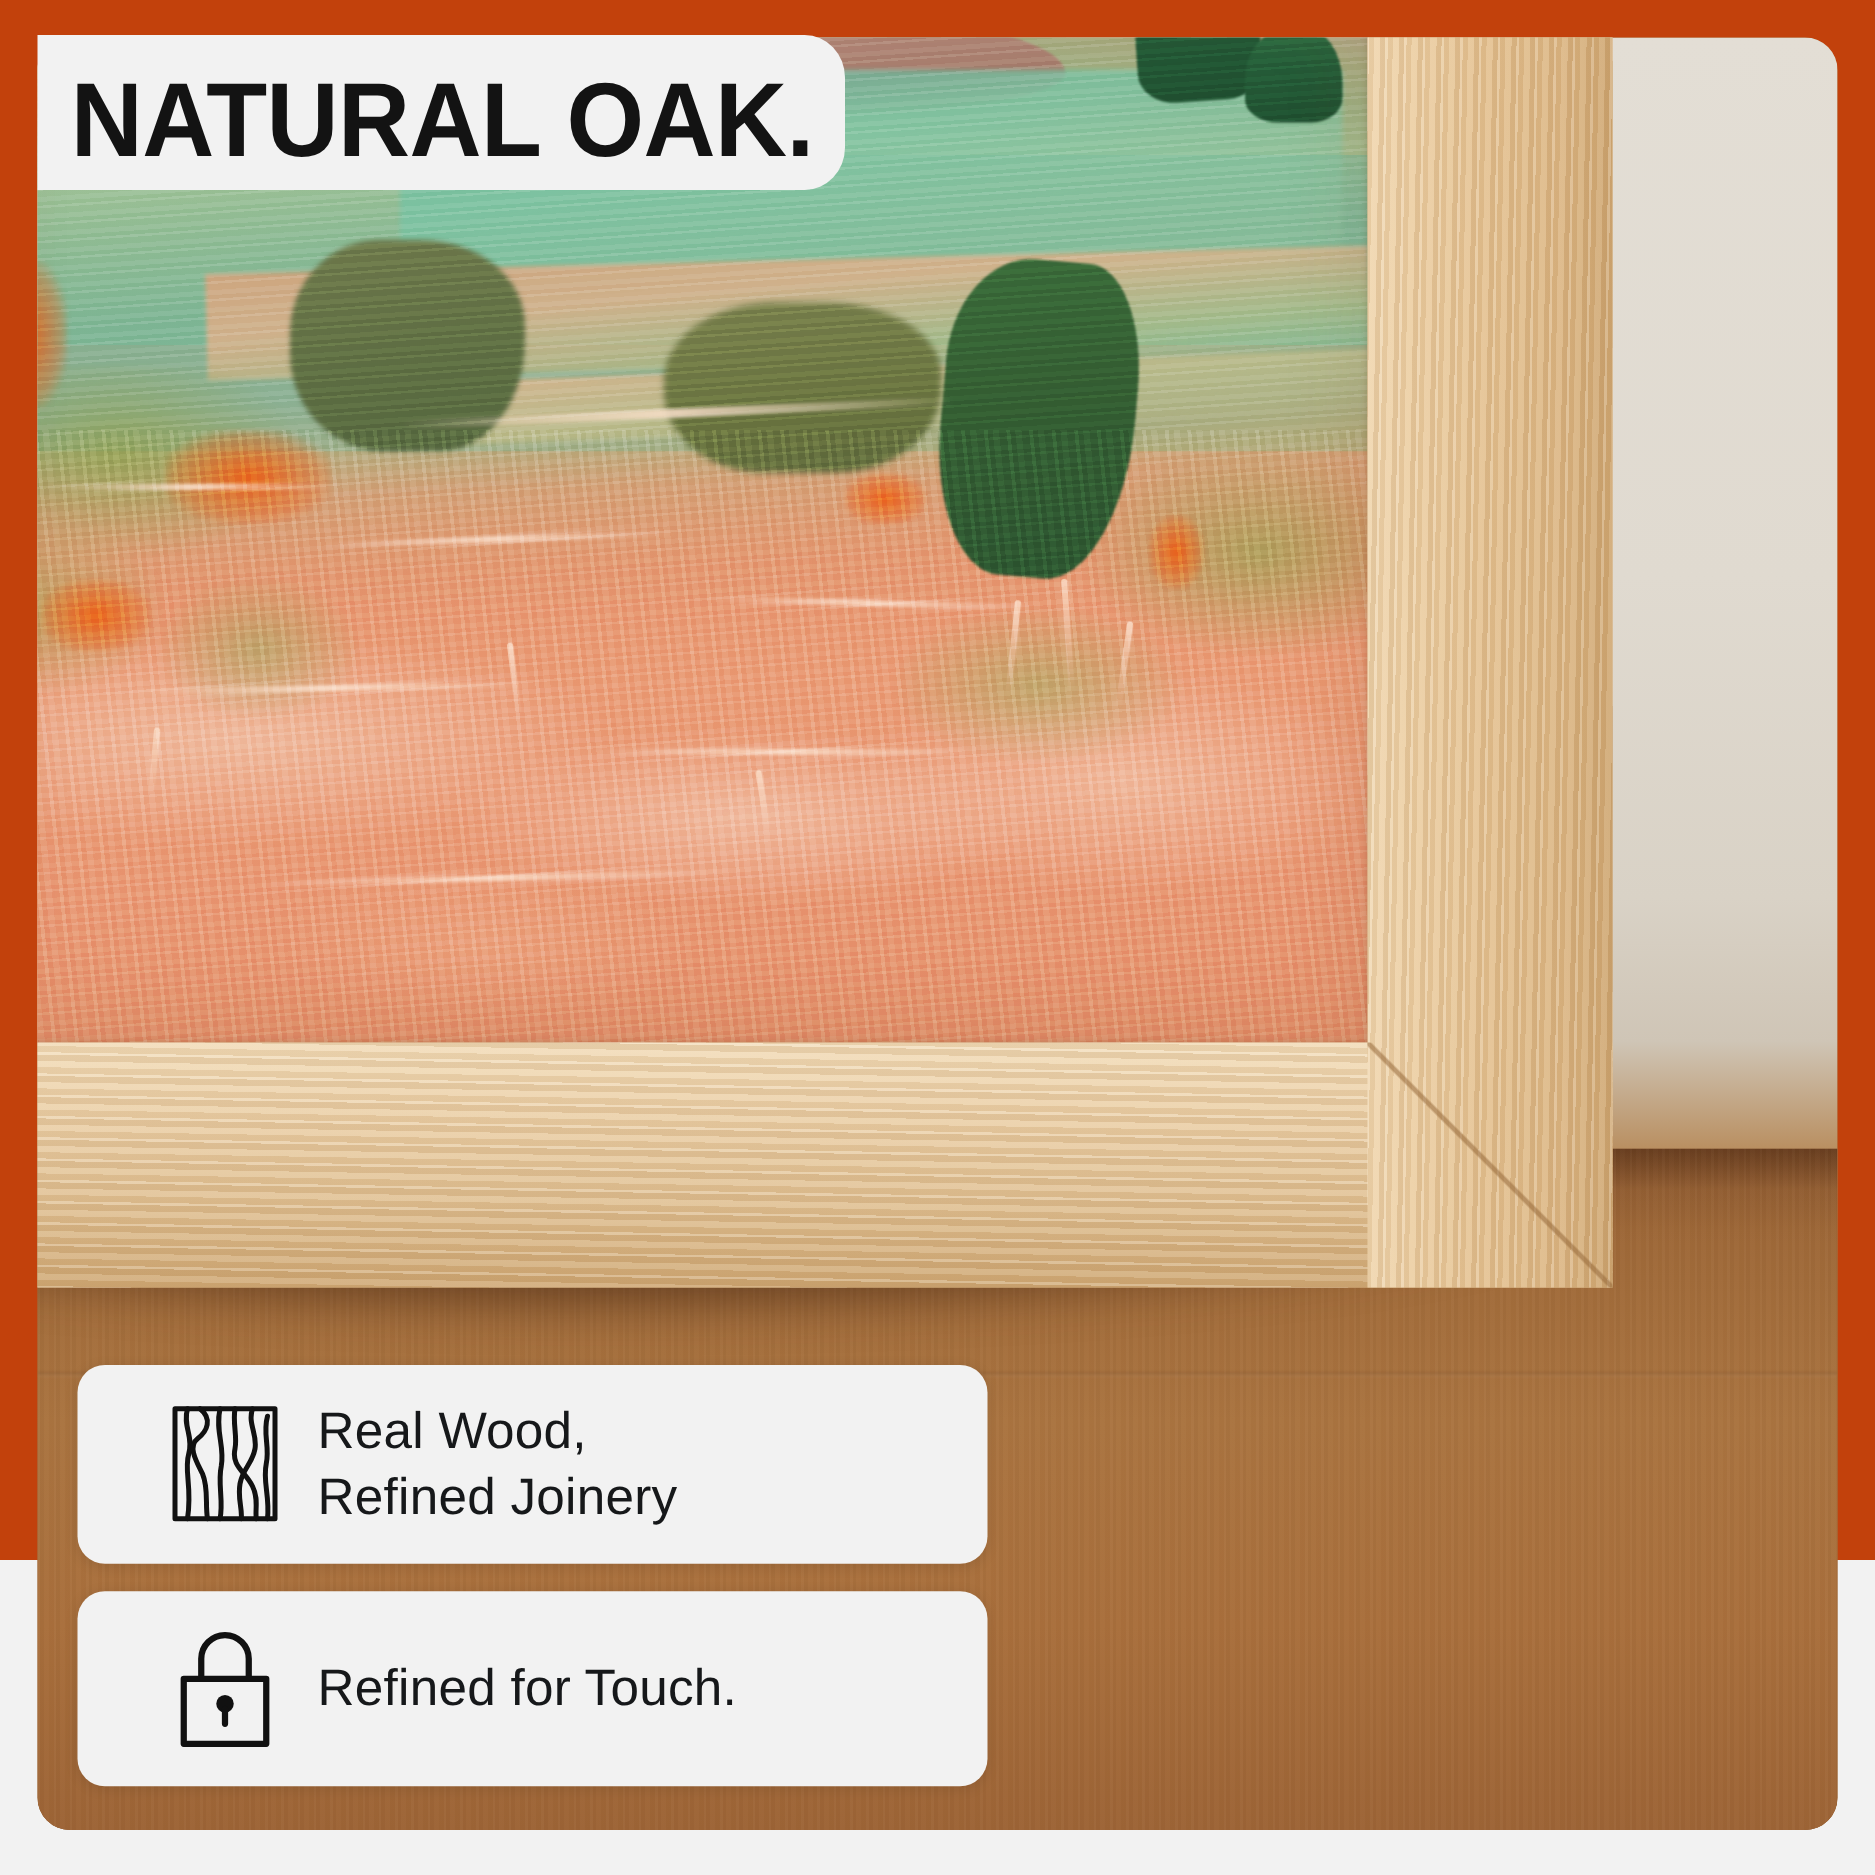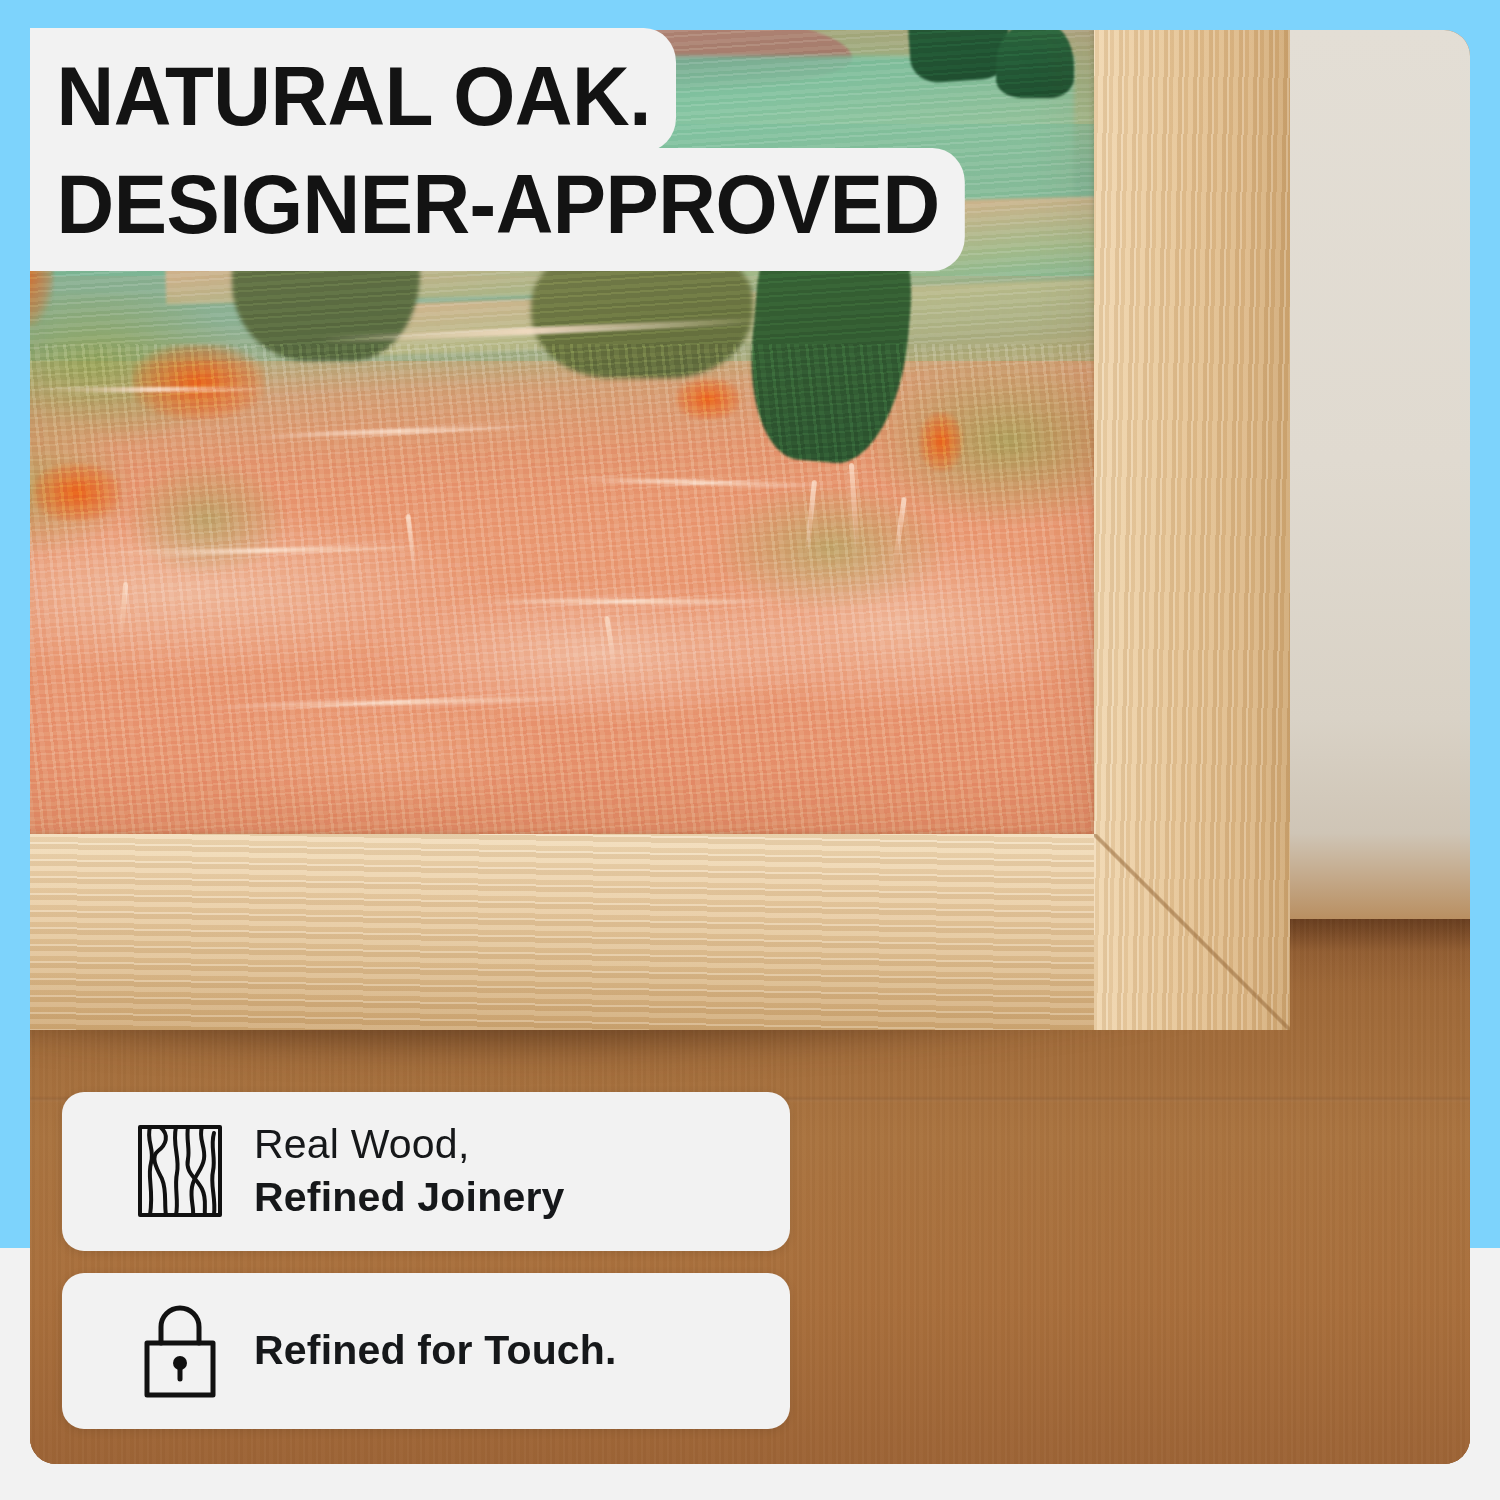--- a/index.html
+++ b/index.html
@@ -6,21 +6,21 @@
   * { box-sizing: border-box; margin:0; padding:0; }
   html, body {
     width: 1500px; height: 1500px;
     background: #f2f2f2;
     font-family: "Liberation Sans", sans-serif;
     overflow: hidden;
   }
   #stage {
     position: relative;
     width: 1500px; height: 1248px;
-    background: #7dd3fc;
+    background: #c2410c;
   }
 
   
   .photo {
     position: absolute;
     left: 30px; top: 30px;
     width: 1440px; height: 1434px;
     border-radius: 26px;
     overflow: hidden;
     background: #a8713f;
@@ -307,21 +307,21 @@
   }
   .badge-icon svg { display:block; }
   .badge-text {
     font-family: "Liberation Sans", sans-serif;
     font-size: 41px;
     line-height: 1.30;
     color: #16181a;
     font-weight: 400;
     letter-spacing: .2px;
   }
-  .badge-text .l2 { display:block;font-weight:bold; }
+  .badge-text .l2 { display:block; }
 </style>
 </head>
 <body>
 
 <div id="stage">
 
   <div class="photo">
 
     <div class="wall"></div>
     <div class="table"></div>
@@ -387,23 +387,20 @@
       <div class="rail-bottom"></div>
       <div class="stile-right"></div>
       <div class="miter"></div>
     </div>
 
   </div>
 
   <div class="headline">
     <div class="hl-row">
       <div class="hl-pill line1">NATURAL OAK.</div>
-    </div>
-    <div class="hl-row">
-      <div class="hl-pill line2">DESIGNER-APPROVED</div>
     </div>
   </div>
 
   <div class="badges">
 
     <div class="badge">
       <div class="badge-icon">
         <svg width="88" height="96" viewBox="0 0 88 96" fill="none" stroke="#111" stroke-width="4" stroke-linecap="round" stroke-linejoin="round">
           <rect x="4" y="4" width="80" height="88"></rect>
           <path d="M14 4 C10 18, 19 26, 15 40 C11 54, 18 66, 14 92"></path>

